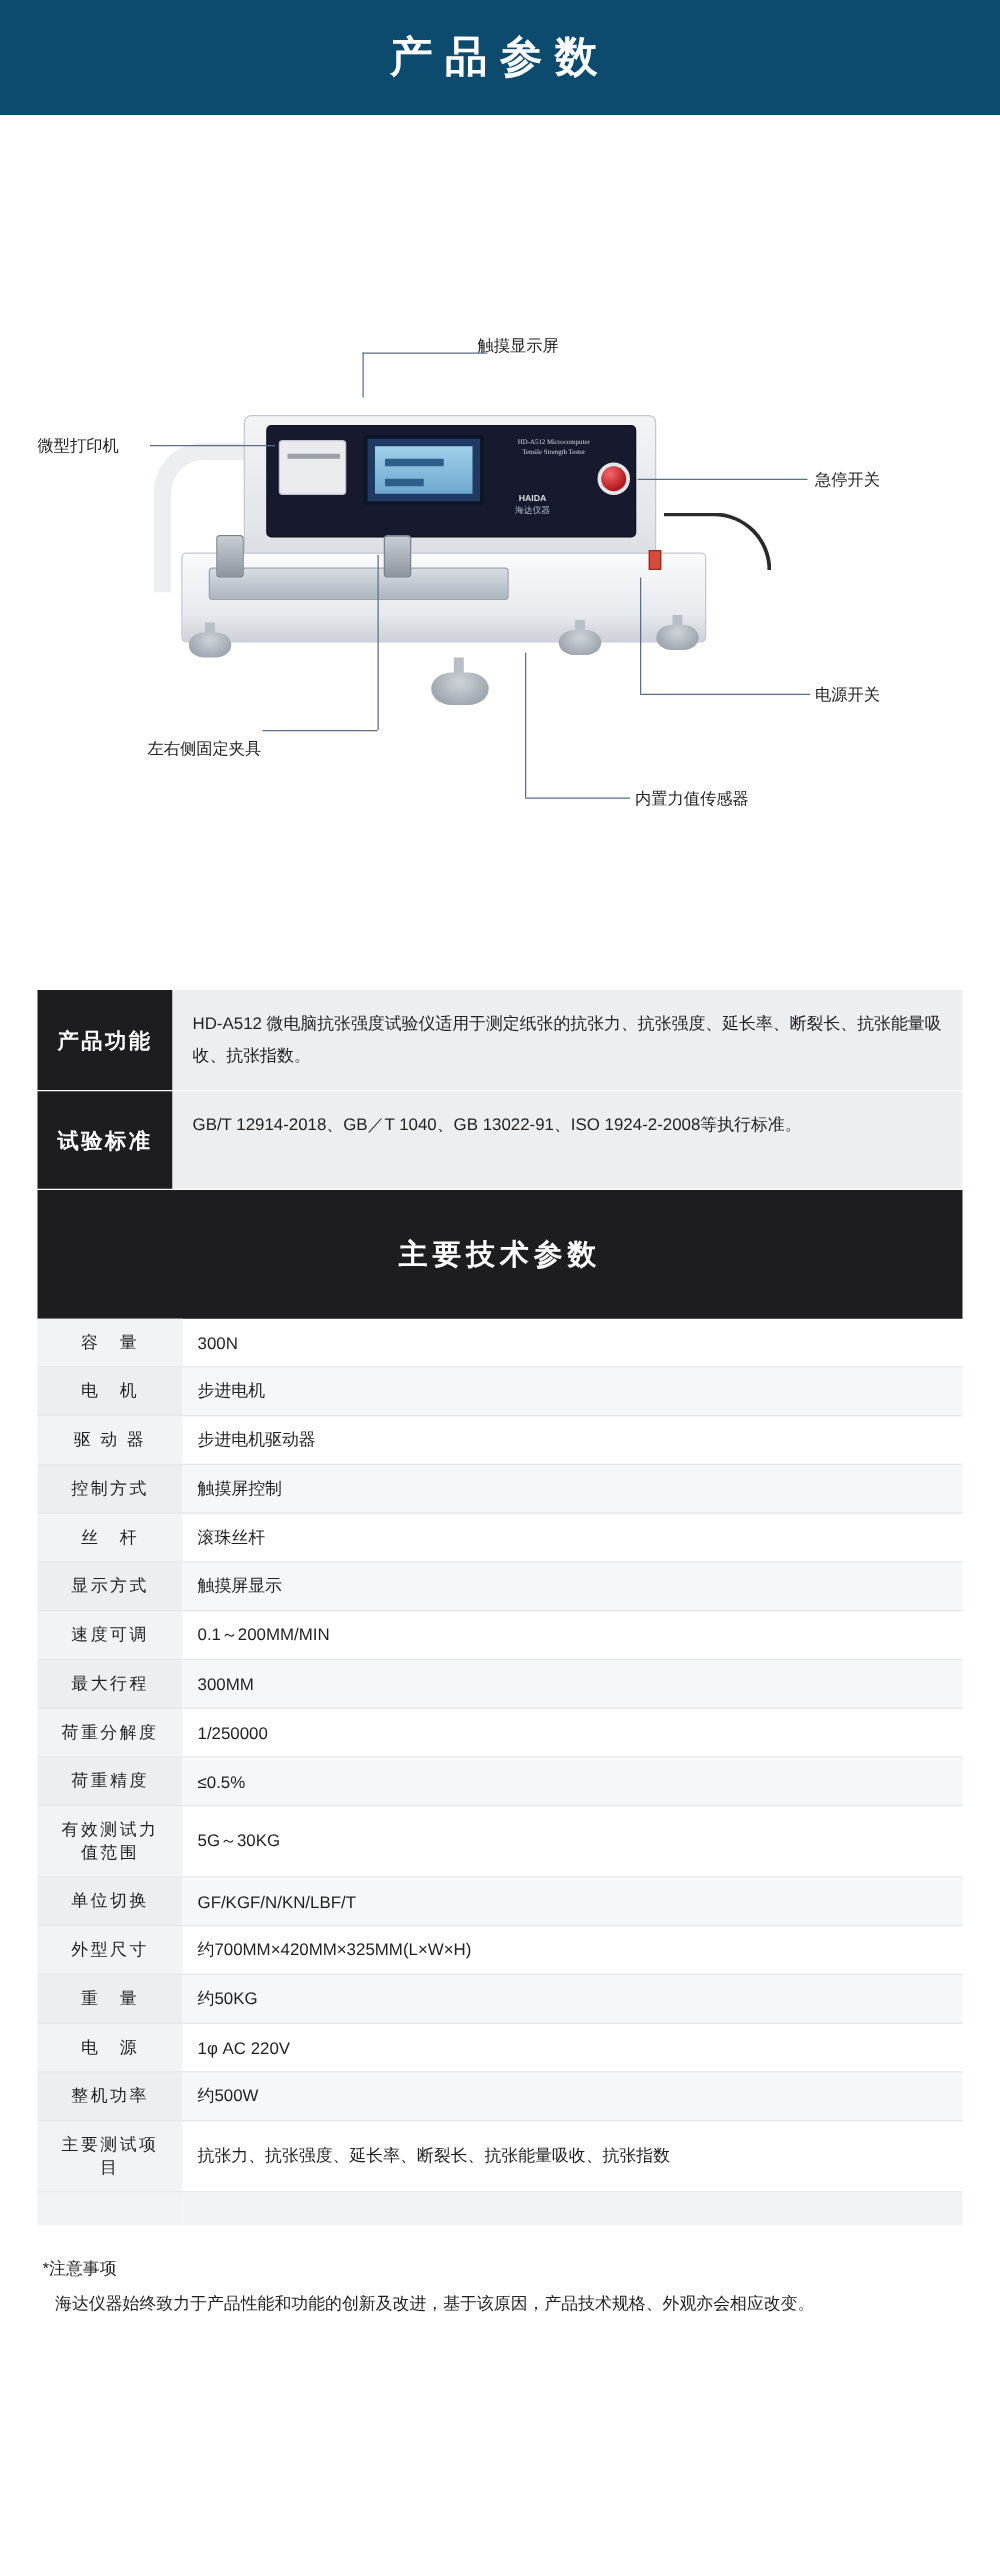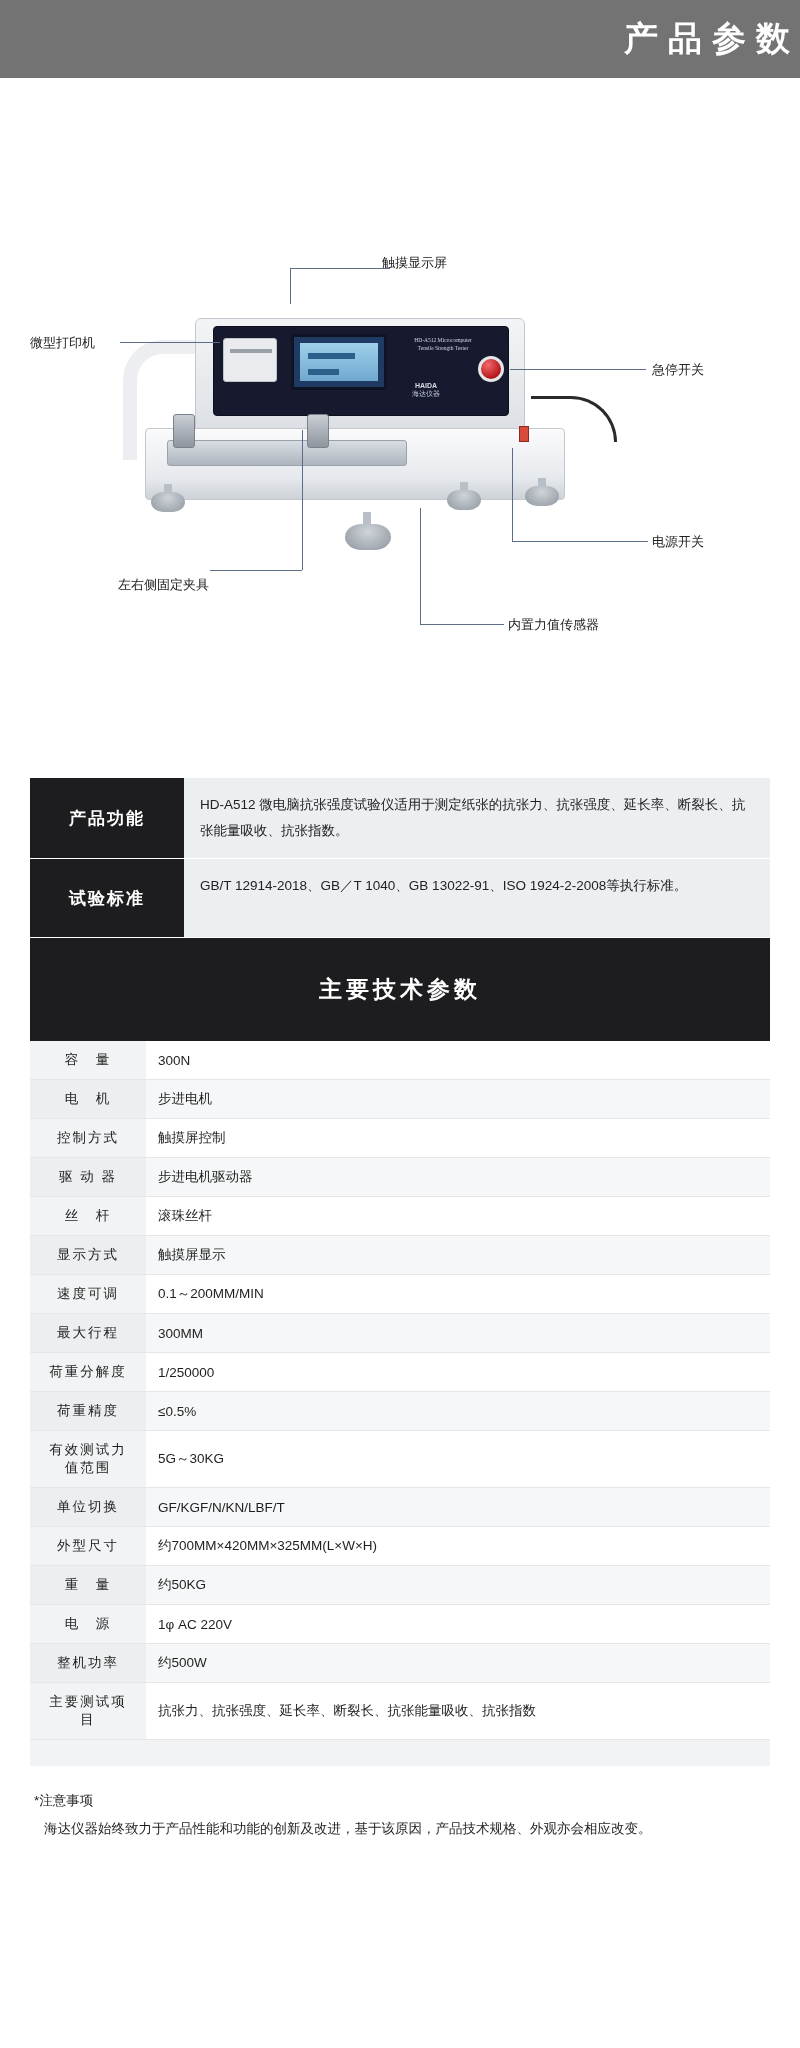--- a/index.html
+++ b/index.html
@@ -7,25 +7,25 @@
   body {
     width: 800px;
     background: #ffffff;
     font-family: "Liberation Sans", sans-serif;
     color: #1a1a1a;
   }
   .page { width: 800px; position: relative; }
 
   
   .banner {
-    background: #737373;
-    height: 78px;
+    background: #0c4a6e;
+    height: 92px;
     display: flex;
     align-items: center;
-    justify-content: flex-end;
+    justify-content: center;
   }
   .banner-title {
     color: #ffffff;
     font-size: 34px;
     letter-spacing: 10px;
     font-weight: bold;
   }
 
   
   .diagram {
@@ -136,21 +136,21 @@
   }
   .m-powersw {
     position:absolute; left: 424px; top: 148px; width: 10px; height: 16px;
     background: #d64b3a; border: 1px solid #8e2a1e;
   }
 
   
   .spec-wrap { padding: 0 30px 0 30px; }
   .row2 { display: flex; border-bottom: 1px solid #ffffff; }
   .row2 .k {
-    width: 154px; min-height: 78px; background: #1d1d1f; color: #fff;
+    width: 108px; min-height: 78px; background: #1d1d1f; color: #fff;
     font-size: 17px; font-weight: bold; letter-spacing: 2px;
     display: flex; align-items: center; justify-content: center; text-align:center;
   }
   .row2 .v {
     flex: 1; background: #eceff1; color: #222; font-size: 13.5px; line-height: 26px;
     padding: 14px 16px;
   }
   .section-title {
     background: #1d1d1f; color: #fff; text-align: center;
     font-size: 23px; font-weight: bold; letter-spacing: 4px;
@@ -258,26 +258,26 @@
       <tbody>
         <tr>
           <td class="k">容　量</td>
           <td>300N</td>
         </tr>
         <tr>
           <td class="k">电　机</td>
           <td>步进电机</td>
         </tr>
         <tr>
+          <td class="k">驱 动 器</td>
+          <td>步进电机驱动器</td>
+        </tr>
+        <tr>
           <td class="k">控制方式</td>
           <td>触摸屏控制</td>
-        </tr>
-        <tr>
-          <td class="k">驱 动 器</td>
-          <td>步进电机驱动器</td>
         </tr>
         <tr>
           <td class="k">丝　杆</td>
           <td>滚珠丝杆</td>
         </tr>
         <tr>
           <td class="k">显示方式</td>
           <td>触摸屏显示</td>
         </tr>
         <tr>

